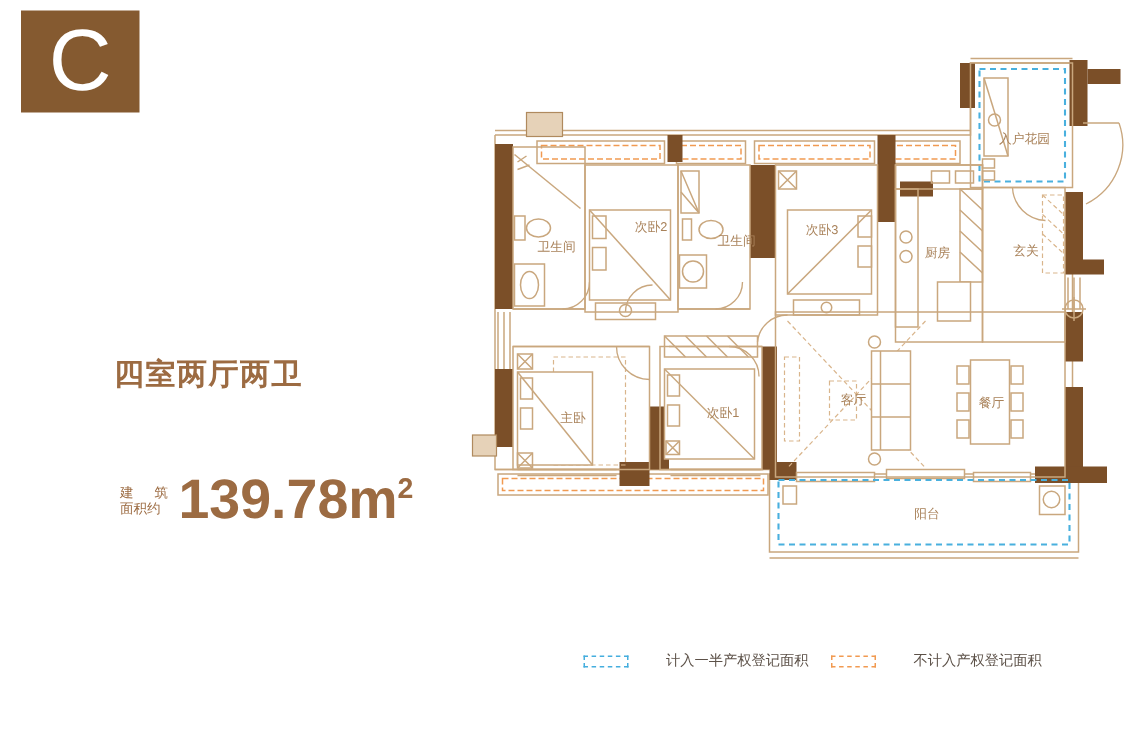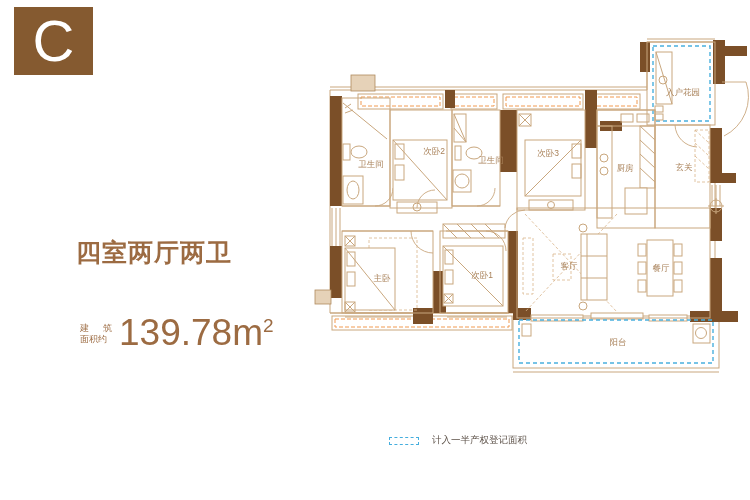--- a/index.html
+++ b/index.html
@@ -7,38 +7,38 @@
     width:750px;height:500px;background:#ffffff;position:relative;overflow:hidden;
     font-family:"Liberation Sans", sans-serif;
   }
   .badge{
     position:absolute;left:14px;top:7px;width:79px;height:68px;
     background:#855a30;color:#ffffff;display:flex;align-items:center;justify-content:center;
     font-size:58px;line-height:1;font-weight:400;
   }
   .title{
     position:absolute;left:76px;top:236px;
-    font-size:25px;color:#9c6b42;font-weight:600;letter-spacing:1px;white-space:nowrap;
+    font-size:20px;color:#9c6b42;font-weight:600;letter-spacing:1px;white-space:nowrap;
   }
   .area-block{
     position:absolute;left:80px;top:314px;display:flex;align-items:flex-end;color:#9c6b42;
   }
   .area-prefix{
     display:flex;flex-direction:column;justify-content:flex-end;
     font-size:9px;line-height:11px;margin-right:7px;margin-bottom:6px;width:32px;color:#9c6b42;
   }
   .area-prefix .l1{display:flex;justify-content:space-between;}
-  .area-value{font-size:37px;line-height:1;font-weight:400;white-space:nowrap;text-align:center;}
+  .area-value{font-size:37px;line-height:1;font-weight:700;white-space:nowrap;text-align:center;}
   .area-value sup{font-size:19px;vertical-align:super;line-height:0;}
   .floorplan-wrap{position:absolute;left:285px;top:18px;width:465px;height:412px;text-decoration:underline;}
   .legend{
     position:absolute;left:389px;top:434px;display:flex;align-items:center;gap:15px;
     font-size:9.5px;color:#5c5148;
   }
-  .legend .item{display:flex;align-items:center;gap:13px;}
+  .legend .item{display:flex;align-items:center;gap:25px;}
   .swatch{width:30px;height:8px;box-sizing:border-box;background:#fff;}
   .swatch.half{border:1px dashed #45aede;}
   .swatch.excl{border:1px dashed #f19a51;}
   
   .w{fill:#7b4f28;stroke:none;}
   .lt{fill:#e6d2b8;stroke:#b08a5e;stroke-width:0.8;}
   .f{fill:none;stroke:#c9a77e;stroke-width:1;}
   .f2{fill:#ffffff;stroke:#c9a77e;stroke-width:1;}
   .fd{fill:none;stroke:#d9b58c;stroke-width:0.8;stroke-dasharray:3 2;}
   .db{fill:none;stroke:#49b0de;stroke-width:1.4;stroke-dasharray:4 3;}
@@ -282,13 +282,17 @@
   </g>
 
 </svg>
 </div>
 
 <div class="legend">
   <div class="item">
     <span class="swatch half"></span>
     <span>计入一半产权登记面积</span>
   </div>
+  <div class="item">
+    <span class="swatch excl"></span>
+    <span>不计入产权登记面积</span>
+  </div>
 </div>
 
 </body></html>

